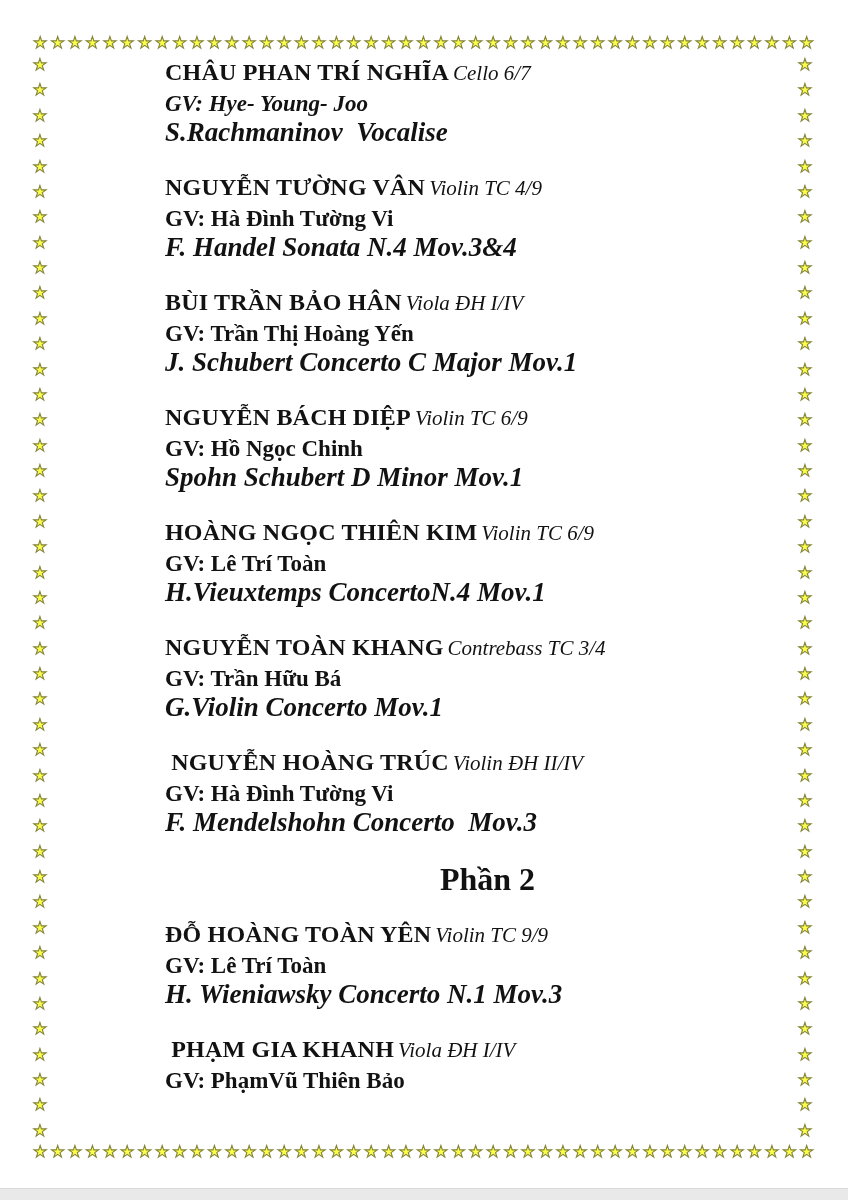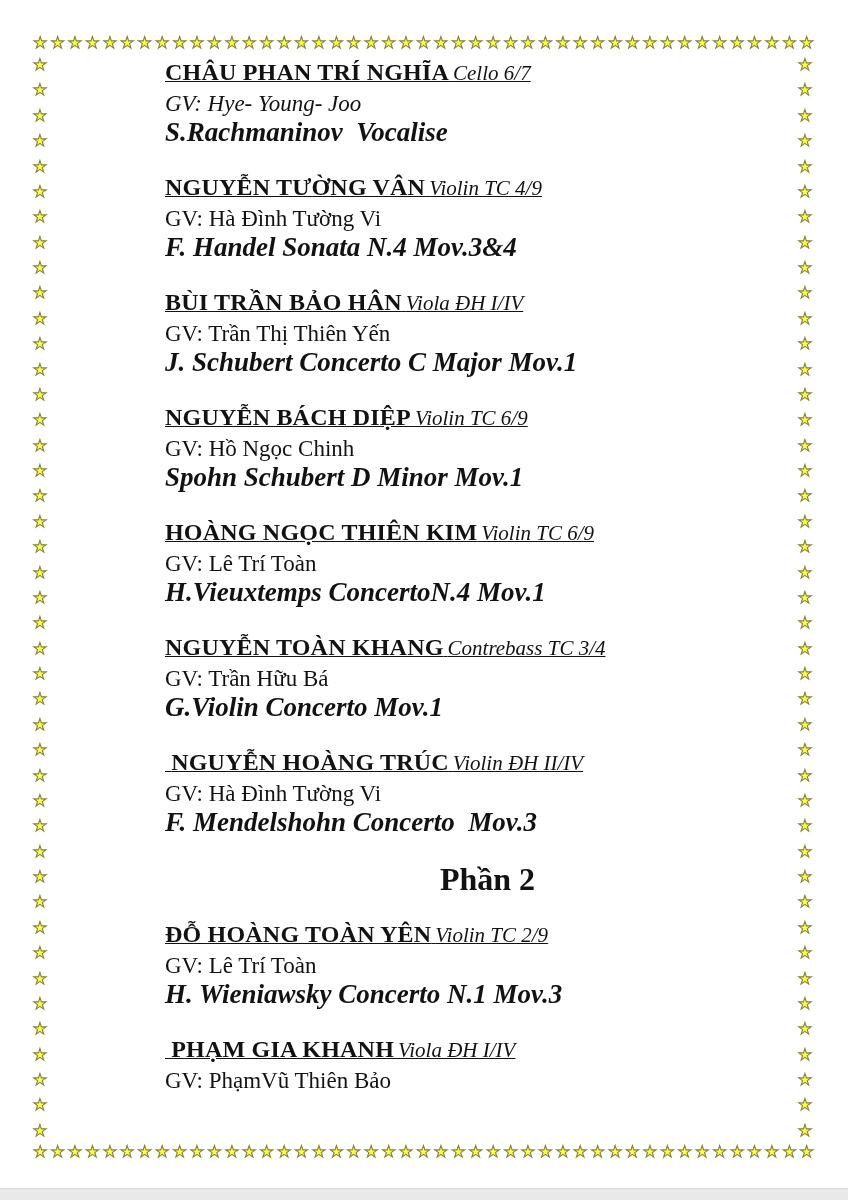--- a/index.html
+++ b/index.html
@@ -53,33 +53,32 @@
   .content {
     position: absolute;
     left: 165px;
     top: 58px;
     right: 38px;
   }
   .entry { margin-bottom: 26px; }
   .entry .l1 {
     line-height: 29px;
     white-space: pre-wrap;
-    text-decoration: underline;
   }
   .pname {
     font-weight: bold;
     font-size: 24px;
     letter-spacing: 0.2px;
   }
   .pdetail {
     font-style: italic;
     font-size: 21px;
   }
   .gv {
-    font-weight: normal;
+    font-weight: bold;
     font-size: 23px;
     line-height: 29px;
     white-space: pre-wrap;
   }
   .gv.italic { font-style: italic; }
   .piece {
     font-weight: bold;
     font-style: italic;
     font-size: 27px;
     line-height: 29px;
@@ -303,21 +302,21 @@
     </div>
 
     <div class="entry">
       <div class="l1"><span class="pname">NGUYỄN TƯỜNG VÂN</span> <span class="pdetail">Violin TC 4/9</span></div>
       <div class="gv">GV: Hà Đình Tường Vi</div>
       <div class="piece">F. Handel Sonata N.4 Mov.3&amp;4</div>
     </div>
 
     <div class="entry">
       <div class="l1"><span class="pname">BÙI TRẦN BẢO HÂN</span> <span class="pdetail">Viola ĐH I/IV</span></div>
-      <div class="gv">GV: Trần Thị Thiên Yến</div>
+      <div class="gv">GV: Trần Thị Hoàng Yến</div>
       <div class="piece">J. Schubert Concerto C Major Mov.1</div>
     </div>
 
     <div class="entry">
       <div class="l1"><span class="pname">NGUYỄN BÁCH DIỆP</span> <span class="pdetail">Violin TC 6/9</span></div>
       <div class="gv">GV: Hồ Ngọc Chinh</div>
       <div class="piece">Spohn Schubert D Minor Mov.1</div>
     </div>
 
     <div class="entry">
@@ -334,21 +333,21 @@
 
     <div class="entry">
       <div class="l1"><span class="pname"> NGUYỄN HOÀNG TRÚC</span> <span class="pdetail">Violin ĐH II/IV</span></div>
       <div class="gv">GV: Hà Đình Tường Vi</div>
       <div class="piece">F. Mendelshohn Concerto  Mov.3</div>
     </div>
 
     <div class="part2-heading">Phần 2</div>
 
     <div class="entry">
-      <div class="l1"><span class="pname">ĐỖ HOÀNG TOÀN YÊN</span> <span class="pdetail">Violin TC 2/9</span></div>
+      <div class="l1"><span class="pname">ĐỖ HOÀNG TOÀN YÊN</span> <span class="pdetail">Violin TC 9/9</span></div>
       <div class="gv">GV: Lê Trí Toàn</div>
       <div class="piece">H. Wieniawsky Concerto N.1 Mov.3</div>
     </div>
 
     <div class="entry extra-gap">
       <div class="l1"><span class="pname"> PHẠM GIA KHANH</span> <span class="pdetail">Viola ĐH I/IV</span></div>
       <div class="gv">GV: PhạmVũ Thiên Bảo</div>
     </div>
 
   </div>

